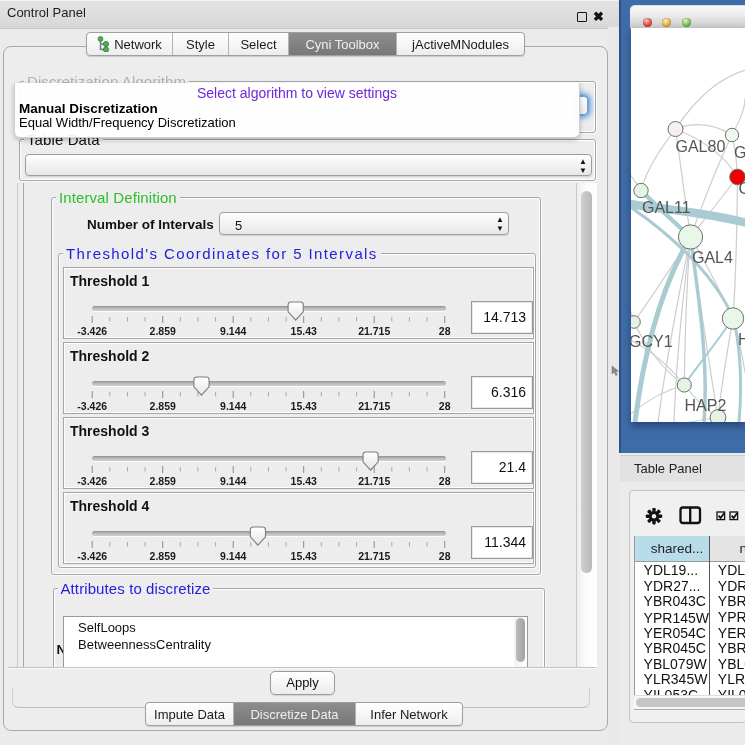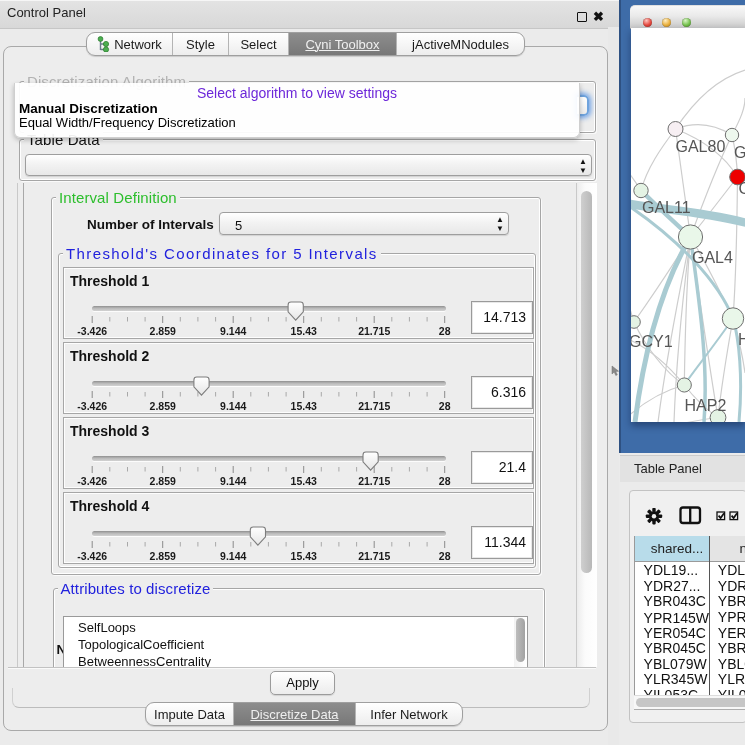--- a/index.html
+++ b/index.html
@@ -7,24 +7,24 @@
 #root{position:absolute;top:0;left:0;width:745px;height:745px;}
 .abs{position:absolute;}
 
 #cp-titlebar{left:0;top:0;width:619px;height:27px;background:linear-gradient(#e3e3e3,#d8d8d8);border-top:1px solid #f6f6f6;border-bottom:1px solid #c6c6c6;}
 #cp-title{left:7px;top:5px;font-size:13px;color:#222;}
 #btn-float{left:577px;top:12px;width:8px;height:8px;border:1.7px solid #111;border-radius:1px;}
 #btn-close{left:593px;top:9px;font-size:13px;font-weight:bold;color:#111;}
 #cp-window{left:3px;top:46px;width:603px;height:683px;border:1px solid #a9a9a9;border-radius:8px;background:#ededed;}
 #cp-right-strip{left:608px;top:27px;width:11px;height:718px;background:#e9e9e9;}
 
-.tabbar{height:22px;display:flex;border:1px solid #9f9f9f;border-radius:9px;background:linear-gradient(#ffffff,#ededed);box-shadow:0 1px 1px rgba(0,0,0,0.15);overflow:hidden;}
+.tabbar{height:22px;display:flex;border:1px solid #9f9f9f;border-radius:4px;background:linear-gradient(#ffffff,#ededed);box-shadow:0 1px 1px rgba(0,0,0,0.15);overflow:hidden;}
 .tab{font-size:13px;color:#1a1a1a;display:flex;align-items:center;justify-content:center;border-right:1px solid #b4b4b4;white-space:nowrap;box-sizing:border-box;}
 .tab:last-child{border-right:none;}
-.tab.sel{background:linear-gradient(#8d8d8d,#787878);color:#efefef;text-decoration:underline;}
+.tab.sel{background:linear-gradient(#8d8d8d,#787878);color:#efefef;}
 #toptabs{left:86px;top:32px;}
 #bottabs{left:145px;top:702px;}
 
 .group{border:1px solid #a6a6a6;border-radius:3px;box-shadow:inset 0 0 0 1px #ffffff, 1px 1px 0 rgba(255,255,255,0.7);}
 .gtitle{position:absolute;top:-9px;left:4px;background:#ededed;padding:0 3px;font-size:15px;line-height:17px;letter-spacing:0.1px;}
 
 .combo{border:1px solid #9e9e9e;border-radius:4px;background:linear-gradient(#ffffff,#f2f2f2 48%,#e8e8e8);box-shadow:0 1px 1px rgba(0,0,0,0.12);font-size:13px;color:#111;}
 .combo .arr{position:absolute;right:4px;width:8px;font-size:8px;line-height:9px;color:#111;text-align:center;}
 
 .tbox{left:40px;width:469px;height:70px;border:1px solid #a6a6a6;box-shadow:inset 0 0 0 1px #fdfdfd;background:#ededed;}
@@ -276,21 +276,20 @@
 <div class="ticklab" style="left:380.7px;">28</div>
 <div class="abs tfield">11.344</div>
 </div>
 <div class="abs group" style="left:29.5px;top:405px;width:490px;height:110px;">
         <div class="gtitle" style="color:#2222dd;">Attributes to discretize</div>
       </div>
 <div class="abs" style="left:33.6px;top:415px;font-size:13.5px;font-weight:bold;color:#111;margin-top:44px;">Numerical Attributes</div>
 <div class="abs" style="left:40px;top:433px;width:463px;height:51px;border:1px solid #9a9a9a;background:#ffffff;overflow:hidden;">
         <div id="attrlist">
           <div>SelfLoops</div>
-          <div>TopologicalCoefficient</div>
           <div>BetweennessCentrality</div>
         </div>
         <div style="position:absolute;right:1px;top:0px;width:12px;height:51px;background:linear-gradient(90deg,#f2f2f2,#ffffff);">
           <div style="position:absolute;left:1.5px;top:1px;width:9px;height:44px;border-radius:5px;background:linear-gradient(90deg,#bdbdbd,#a2a2a2);"></div>
         </div>
       </div>
 </div>
 <div class="abs" style="left:576px;top:183px;width:20px;height:484px;background:linear-gradient(90deg,#ececec,#fbfbfb 40%,#ffffff);border-left:1px solid #c9c9c9;">
       <div style="position:absolute;left:4px;top:8px;width:11px;height:382px;border-radius:6px;background:linear-gradient(90deg,#cfcfcf,#b8b8b8);"></div>
     </div>

